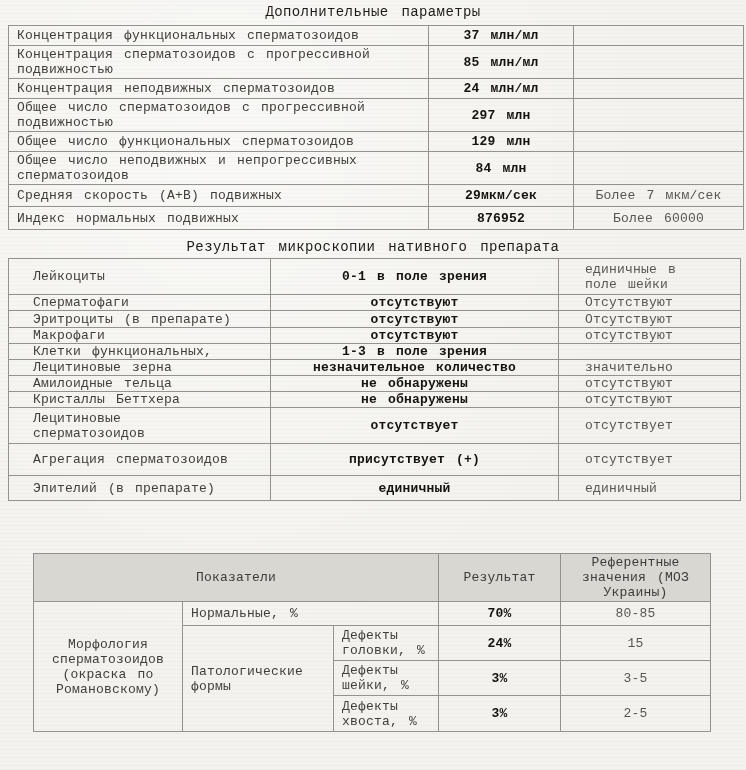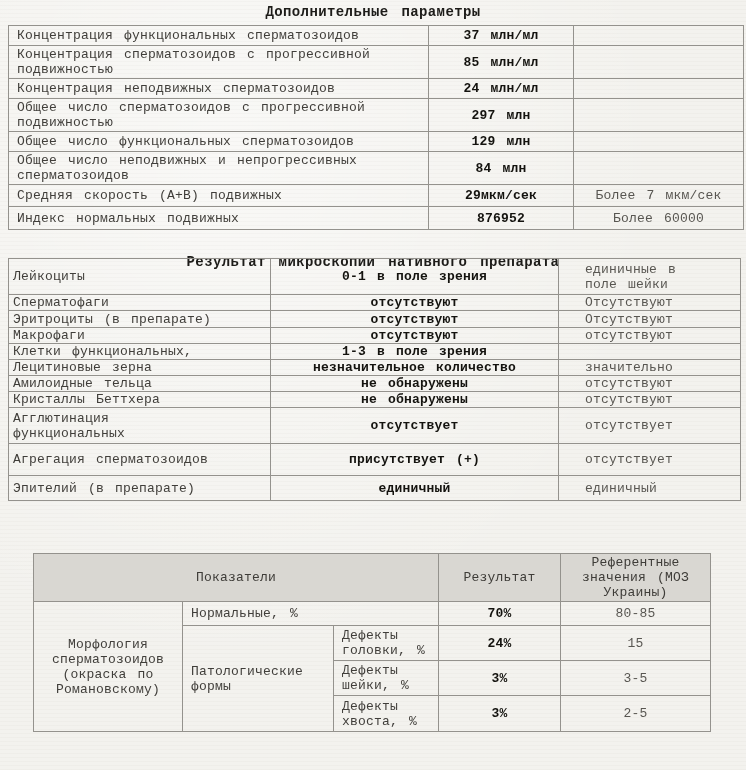--- a/index.html
+++ b/index.html
@@ -10,37 +10,37 @@
   }
   .page{
     position:absolute;inset:0;
     background:
       repeating-linear-gradient(0deg, rgba(120,115,100,0.035) 0px, rgba(120,115,100,0.035) 1px, transparent 1px, transparent 4px),
       radial-gradient(ellipse at 30% 20%, rgba(255,255,255,0.5), transparent 60%),
       #f3f2ee;
   }
   .sec-title{
     position:absolute;left:0;width:100%;margin:0;
-    text-align:center;font-size:14px;font-weight:bold;color:#1d1c19;
+    text-align:center;font-size:14px;font-weight:normal;color:#1d1c19;
     letter-spacing:0.4px;word-spacing:4px;
   }
   .t1{top:4px;}
-  .t2{top:254px;}
+  .t2{top:239px;}
   .t3{top:528px;}
   table.tbl{
     position:absolute;border-collapse:collapse;table-layout:fixed;
     font-size:13px;line-height:15px;letter-spacing:0.2px;word-spacing:3px;
   }
   .tbl td{
     border:1px solid #94928d;vertical-align:middle;
     padding:1px 8px;overflow:hidden;
   }
   .tbl1{left:8px;top:25px;width:735px;}
   .tbl2{left:8px;top:258px;width:732px;}
-  .tbl2 td{padding:0 4px;}
+  .tbl2 td{padding:0 24px;}
   .tbl3{left:33px;top:553px;width:677px;font-size:12.5px;}
   .lbl{color:#403e3a;text-align:left;margin-left:40px;}
   .val{color:#14130f;font-weight:bold;text-align:center;font-family:Liberation Mono, monospace;}
   .ref{color:#585651;text-align:center;}
   .tbl2 td.ref{text-align:left;padding-left:26px;}
   .cellw{max-width:205px;}
   .refw{max-width:120px;}
   .tbl3 tr.hdr td{
     background:#d9d7d2;color:#3e3c38;text-align:center;font-weight:normal;
   }
@@ -152,21 +152,21 @@
         <td class="val">не обнаружены</td>
         <td class="ref">отсутствуют</td>
       </tr>
       <tr style="height:16px">
         <td class="lbl">Кристаллы Беттхера</td>
         <td class="val">не обнаружены</td>
         <td class="ref">отсутствуют</td>
       </tr>
       <tr style="height:36px">
         <td class="lbl">
-            <div class="cellw">Агглютинация функциональных</div>
+            <div class="cellw">Лецитиновые сперматозоидов</div>
           </td>
         <td class="val">отсутствует</td>
         <td class="ref">отсутствует</td>
       </tr>
       <tr style="height:32px">
         <td class="lbl">Агрегация сперматозоидов</td>
         <td class="val">присутствует (+)</td>
         <td class="ref">отсутствует</td>
       </tr>
       <tr style="height:25px">

